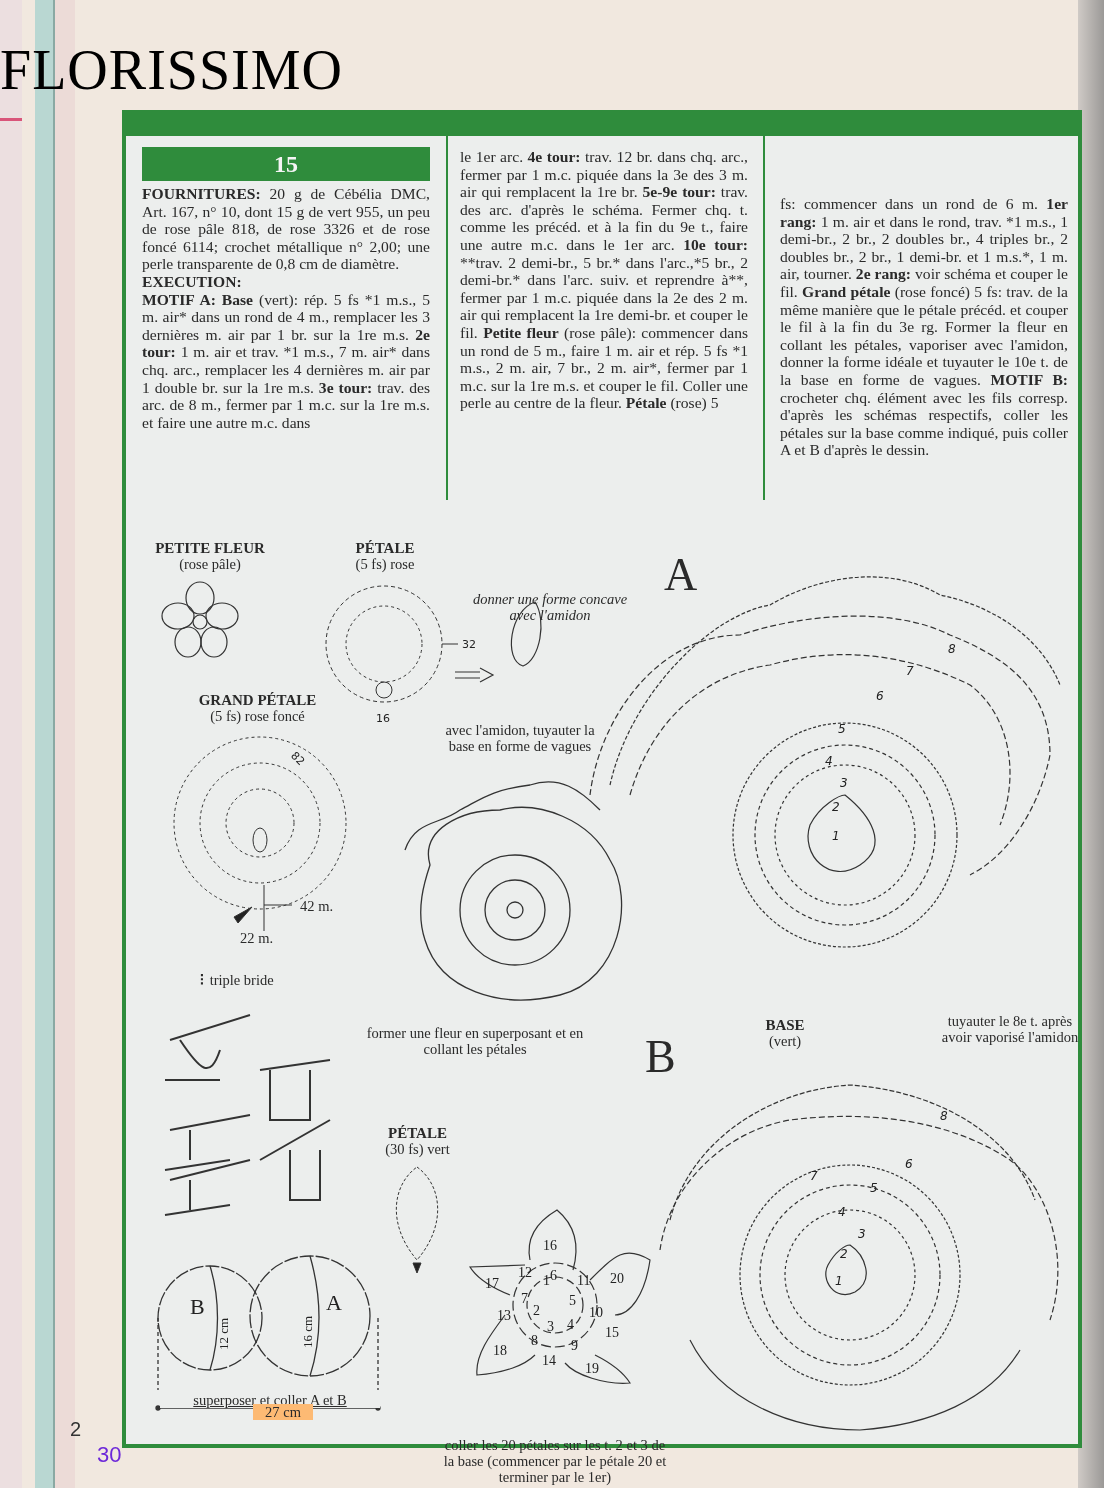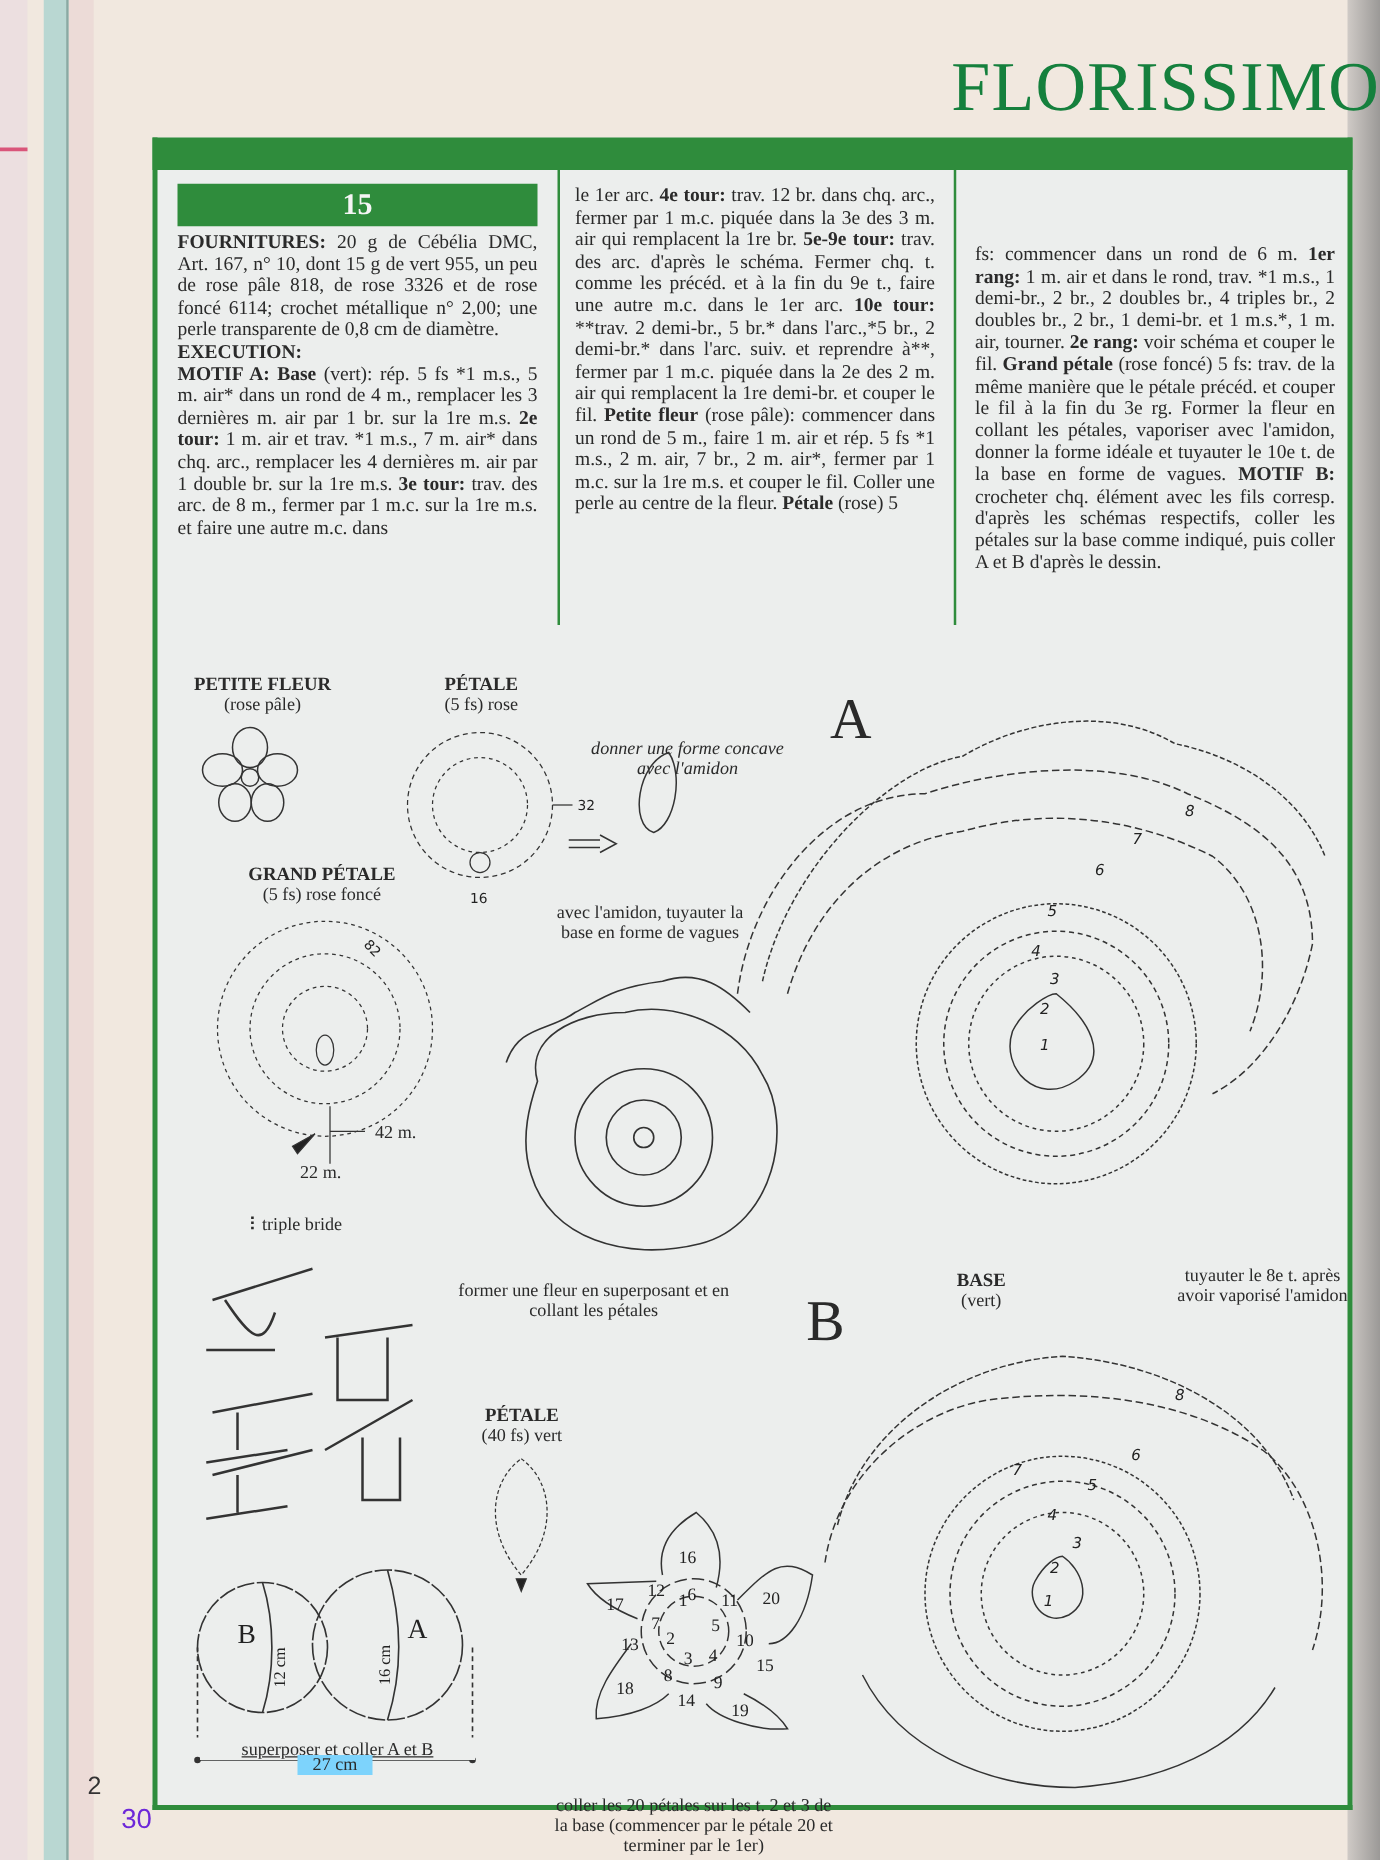--- a/index.html
+++ b/index.html
@@ -3,21 +3,21 @@
 <meta charset="utf-8">
 <style>
   html,body{margin:0;padding:0;}
   body{width:1104px;height:1488px;position:relative;overflow:hidden;background:#f1e8df;font-family:"Liberation Serif","DejaVu Serif",serif;color:#2a2a2a;}
   .edge-pink{position:absolute;left:0;top:0;width:22px;height:1488px;background:#ecdfe0;}
   .edge-pink-mark{position:absolute;left:0;top:118px;width:22px;height:3px;background:#d9557a;}
   .edge-teal{position:absolute;left:35px;top:0;width:18px;height:1488px;background:#b9d7d2;border-right:2px solid #8aa9a3;}
   .edge-pink2{position:absolute;left:55px;top:0;width:20px;height:1488px;background:#ecdbd7;}
   .edge-num{position:absolute;left:70px;top:1418px;font-family:"Liberation Sans",sans-serif;font-size:20px;color:#333;}
   .right-shadow{position:absolute;right:0;top:0;width:26px;height:1488px;background:linear-gradient(to right,#cfcac6,#9b9997);}
-  .title{position:absolute;left:0;width:1104px;top:38px;text-align:right;font-size:56px;color:#15803d;letter-spacing:1px;font-family:"Liberation Serif",serif;}
+  .title{position:absolute;left:0;width:1104px;top:38px;text-align:left;font-size:56px;color:#000000;letter-spacing:1px;font-family:"Liberation Serif",serif;}
   .frame{position:absolute;left:122px;top:110px;width:960px;height:1338px;background:#eceeed;border:4px solid #2f8c3c;border-top:none;box-sizing:border-box;}
   .frame-top{position:absolute;left:122px;top:110px;width:960px;height:26px;background:#2f8c3c;}
   .col-div{position:absolute;top:136px;width:2px;height:364px;background:#2f8c3c;}
   .col{position:absolute;top:138px;font-size:15.6px;line-height:17.6px;text-align:justify;}
   .col b{font-weight:bold;}
   .num-badge{display:block;background:#2f8c3c;color:#f5f5f5;text-align:center;font-weight:bold;font-size:24px;height:34px;line-height:34px;margin:9px 0 4px 0;}
   .lbl{position:absolute;text-align:center;font-size:14.5px;line-height:16px;}
   .lbl b{font-size:15px;}
   .big-letter{position:absolute;font-size:46px;font-family:"Liberation Serif",serif;}
   svg{position:absolute;overflow:visible;}
@@ -187,21 +187,21 @@
     <text x="188" y="136">4</text>
     <text x="220" y="112">5</text>
     <text x="255" y="88">6</text>
     <text x="160" y="100">7</text>
     <text x="290" y="40">8</text>
   </g>
 </svg>
 
 <div class="lbl" style="left:375px;top:1125px;width:85px;">
   <b>PÉTALE</b><br>
-  <span>(40 fs) vert</span>
+  <span>(30 fs) vert</span>
 </div>
 <svg style="left:382px;top:1165px" width="70" height="110">
   <g fill="none" stroke="#333" stroke-width="1">
     <path d="M35 2 C60 20 65 60 35 95 C5 60 10 20 35 2 Z" stroke-dasharray="3 2"></path>
     <path d="M31 98 L35 108 L39 98 Z" fill="#222"></path>
   </g>
 </svg>
 
 <svg style="left:465px;top:1205px" width="200" height="180">
   <g fill="none" stroke="#333" stroke-width="1.2">
@@ -251,15 +251,15 @@
     <circle cx="228" cy="150" r="2" fill="#333"></circle>
   </g>
   <g font-family="Liberation Serif,serif" fill="#222">
     <text x="40" y="56" font-size="22">B</text>
     <text x="176" y="52" font-size="22">A</text>
     <text x="78" y="92" font-size="13" transform="rotate(-90 78 92)">12 cm</text>
     <text x="162" y="90" font-size="13" transform="rotate(-90 162 90)">16 cm</text>
   </g>
 </svg>
 <div class="lbl" style="left:160px;top:1392px;width:220px;background:#eceeed;text-decoration:underline;">superposer et coller A et B</div>
-<div class="lbl" style="left:238px;top:1404px;width:60px;background:#7dd3fc;">27 cm</div>
+<div class="lbl" style="left:253px;top:1404px;width:60px;background:#fdba74;">27 cm</div>
 
 <div class="page-num">30</div>
 
 </body></html>

